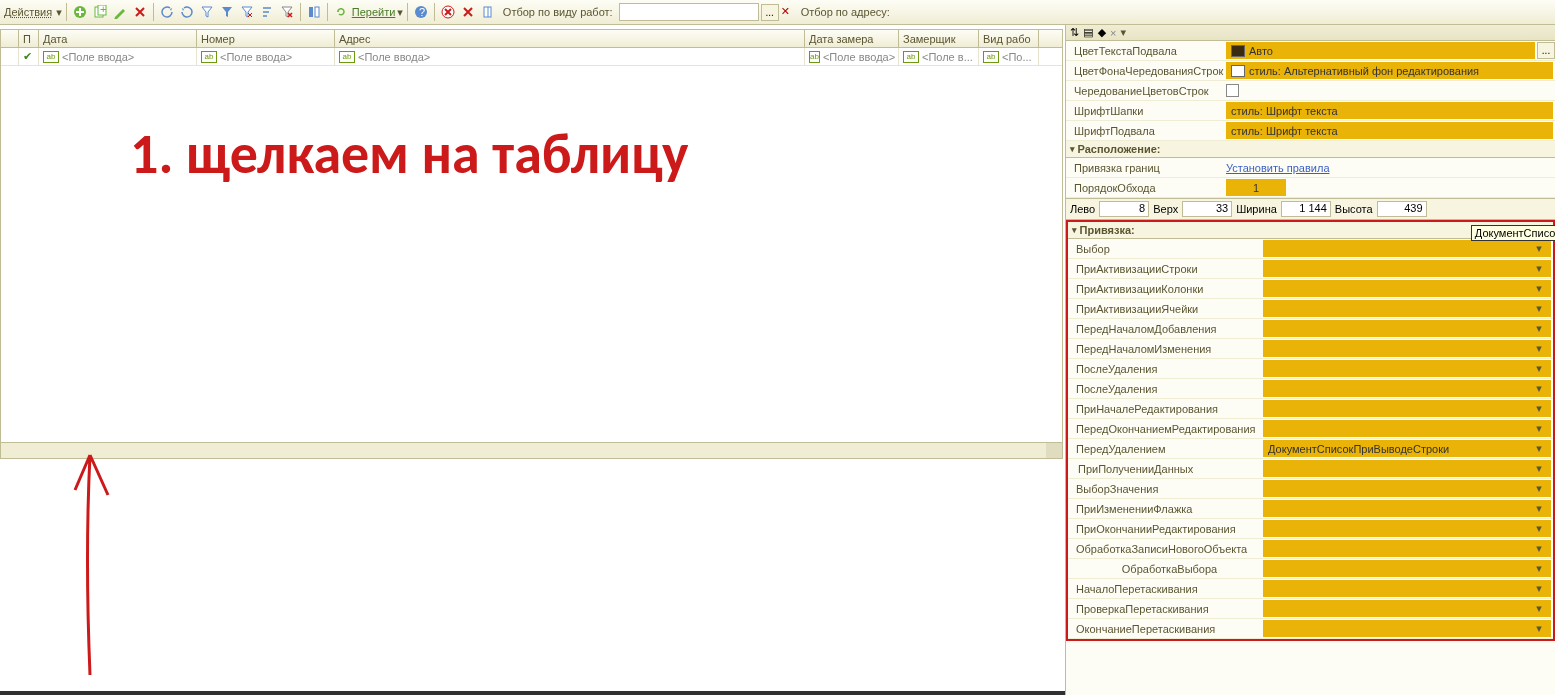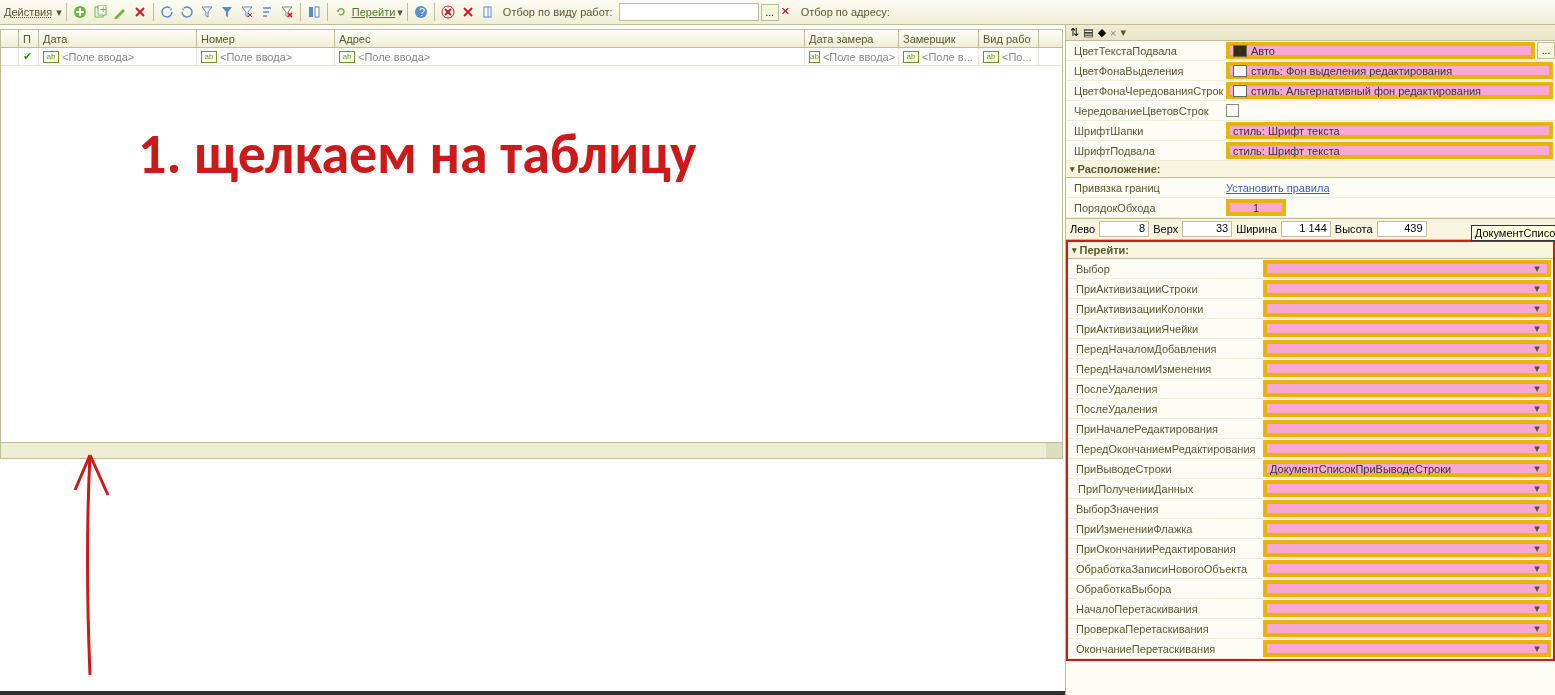--- a/index.html
+++ b/index.html
@@ -16,31 +16,31 @@
 .main { display: flex; height: calc(100% - 25px); }
 .left { flex: 0 0 1065px; display: flex; flex-direction: column; }
 .grid { border: 1px solid #c0bc95; margin: 4px 2px 0 0; background: #fff; position: relative; height: 430px; }
 .grid-header { display: flex; background: linear-gradient(#fdfdf5, #f0edd5); border-bottom: 1px solid #c0bc95; height: 18px; }
 .col { border-right: 1px solid #c0bc95; padding: 2px 4px; color: #5a5530; display: flex; align-items: center; overflow: hidden; white-space: nowrap; }
 .grid-row { display: flex; height: 18px; border-bottom: 1px solid #e8e4cf; }
 .cell { border-right: 1px solid #e8e4cf; padding: 2px 4px; display: flex; align-items: center; overflow: hidden; white-space: nowrap; }
 .ab-icon { display: inline-block; width: 16px; height: 12px; background: #fff; border: 1px solid #6c990e; color: #6c990e; font-size: 8px; text-align: center; line-height: 10px; margin-right: 3px; }
 .placeholder { color: #888; }
 .check-icon { color: #3a8a1a; }
-.overlay-text { position: absolute; top: 120px; left: 138px; font-size: 56px; color: #cc1a1a; font-weight: bold; font-family: Calibri, Arial, sans-serif; z-index: 5; }
+.overlay-text { position: absolute; top: 120px; left: 130px; font-size: 56px; color: #cc1a1a; font-weight: bold; font-family: Calibri, Arial, sans-serif; z-index: 5; }
 .hr-dark { height: 4px; background: #303030; width: 100%; margin-top: auto; }
 .scroll-area { display: flex; height: 16px; background: #f0edd5; border-top: 1px solid #c0bc95; }
 
 .right { flex: 1; border-left: 1px solid #c0bc95; display: flex; flex-direction: column; background: #fdfdf5; }
 .right-toolbar { height: 16px; background: linear-gradient(#f0edd5,#e8e4c5); border-bottom: 1px solid #c0bc95; display: flex; align-items: center; padding: 0 4px; gap: 4px; }
 .prop-panel { flex: 1; overflow-y: auto; }
 .prop-row { display: flex; height: 20px; align-items: center; border-bottom: 1px solid #f0edd5; }
 .prop-label { flex: 0 0 160px; padding-left: 8px; color: #5a5530; overflow: hidden; white-space: nowrap; }
 .prop-value { flex: 1; display: flex; align-items: center; }
-.prop-input { border: 4px solid #eab308; background: #f9a8d4; height: 17px; flex: 1; padding: 0 3px; display: flex; align-items: center; color: #333; margin-right: 2px; }
+.prop-input { border: 2px solid #eab308; background: #eab308; height: 17px; flex: 1; padding: 0 3px; display: flex; align-items: center; color: #333; margin-right: 2px; }
 .prop-input .dropdown-btn { margin-left: auto; width: 14px; text-align: center; color: #5a5530; cursor: pointer; }
 .color-swatch { width: 14px; height: 12px; border: 1px solid #666; margin-right: 4px; }
 .section-hdr { font-weight: bold; color: #5a5530; padding: 2px 4px; display: flex; align-items: center; border-bottom: 1px solid #c0bc95; background:#f7f4e0; }
 .section-hdr::before { content: "▾"; margin-right: 3px; font-size: 9px; }
 .check { width: 13px; height: 13px; border: 1px solid #888; background: #fff; display: inline-block; }
 .ellipsis-btn { width: 18px; height: 17px; border: 1px solid #c0bc95; background: #f7f4e0; display: flex; align-items: center; justify-content: center; cursor: pointer; font-size: 10px; }
 .tooltip { position: absolute; background: #ffffe1; border: 1px solid #333; padding: 1px 3px; white-space: nowrap; z-index: 10; font-size: 11px; }
 .coord-bar { display: flex; gap: 4px; padding: 2px 4px; align-items: center; border-top: 1px solid #c0bc95; border-bottom: 1px solid #c0bc95; background:#f7f4e0; }
 .coord-bar .vbox { border: 1px solid #c0bc95; background:#fff; width: 50px; height: 16px; text-align: right; padding: 0 3px; }
 .events-box { border: 2px solid #cc1a1a; margin: 0; }
@@ -232,29 +232,20 @@
             <div class="prop-label">ЦветТекстаПодвала</div>
             <div class="prop-value">
               <div class="prop-input">
                 <span class="color-swatch" style="background: rgb(58, 42, 16);"></span>
                 <span>Авто</span>
               </div>
               <span class="ellipsis-btn">...</span>
             </div>
           </div>
           <div class="prop-row">
-            <div class="prop-label">ЦветФонаВыделения</div>
-            <div class="prop-value">
-              <div class="prop-input">
-                <span class="color-swatch" style="background: rgb(255, 255, 255);"></span>
-                <span>стиль: Фон выделения редактирования</span>
-              </div>
-            </div>
-          </div>
-          <div class="prop-row">
             <div class="prop-label">ЦветФонаЧередованияСтрок</div>
             <div class="prop-value">
               <div class="prop-input">
                 <span class="color-swatch" style="background: rgb(255, 255, 255);"></span>
                 <span>стиль: Альтернативный фон редактирования</span>
               </div>
             </div>
           </div>
           <div class="prop-row">
             <div class="prop-label">ЧередованиеЦветовСтрок</div>
@@ -299,21 +290,21 @@
         <span class="vbox">8</span>
         <span>Верх</span>
         <span class="vbox">33</span>
         <span>Ширина</span>
         <span class="vbox">1 144</span>
         <span>Высота</span>
         <span class="vbox">439</span>
       </div>
 
       <div class="events-box">
-        <div class="section-hdr">Перейти:</div>
+        <div class="section-hdr">Привязка:</div>
         <div id="events-rows">
             <div class="prop-row">
               <div class="prop-label" style="flex: 0 0 195px;">Выбор</div>
               <div class="prop-value">
                 <div class="prop-input">
                   <span></span>
                   <span class="dropdown-btn">▾</span>
                 </div>
               </div>
             </div>
@@ -392,21 +383,21 @@
             <div class="prop-row">
               <div class="prop-label" style="flex: 0 0 195px;">ПередОкончаниемРедактирования</div>
               <div class="prop-value">
                 <div class="prop-input">
                   <span></span>
                   <span class="dropdown-btn">▾</span>
                 </div>
               </div>
             </div>
             <div class="prop-row">
-              <div class="prop-label" style="flex: 0 0 195px;">ПриВыводеСтроки</div>
+              <div class="prop-label" style="flex: 0 0 195px;">ПередУдалением</div>
               <div class="prop-value">
                 <div class="prop-input">
                   <span>ДокументСписокПриВыводеСтроки</span>
                   <span class="dropdown-btn">▾</span>
                 </div>
               </div>
             </div>
             <div class="prop-row">
               <div class="prop-label" style="flex: 0 0 195px; padding-left: 10px;">ПриПолученииДанных</div>
               <div class="prop-value">
@@ -446,21 +437,21 @@
             <div class="prop-row">
               <div class="prop-label" style="flex: 0 0 195px;">ОбработкаЗаписиНовогоОбъекта</div>
               <div class="prop-value">
                 <div class="prop-input">
                   <span></span>
                   <span class="dropdown-btn">▾</span>
                 </div>
               </div>
             </div>
             <div class="prop-row">
-              <div class="prop-label" style="flex: 0 0 195px;">ОбработкаВыбора</div>
+              <div class="prop-label" style="flex: 0 0 195px; text-align: center;">ОбработкаВыбора</div>
               <div class="prop-value">
                 <div class="prop-input">
                   <span></span>
                   <span class="dropdown-btn">▾</span>
                 </div>
               </div>
             </div>
             <div class="prop-row">
               <div class="prop-label" style="flex: 0 0 195px;">НачалоПеретаскивания</div>
               <div class="prop-value">

